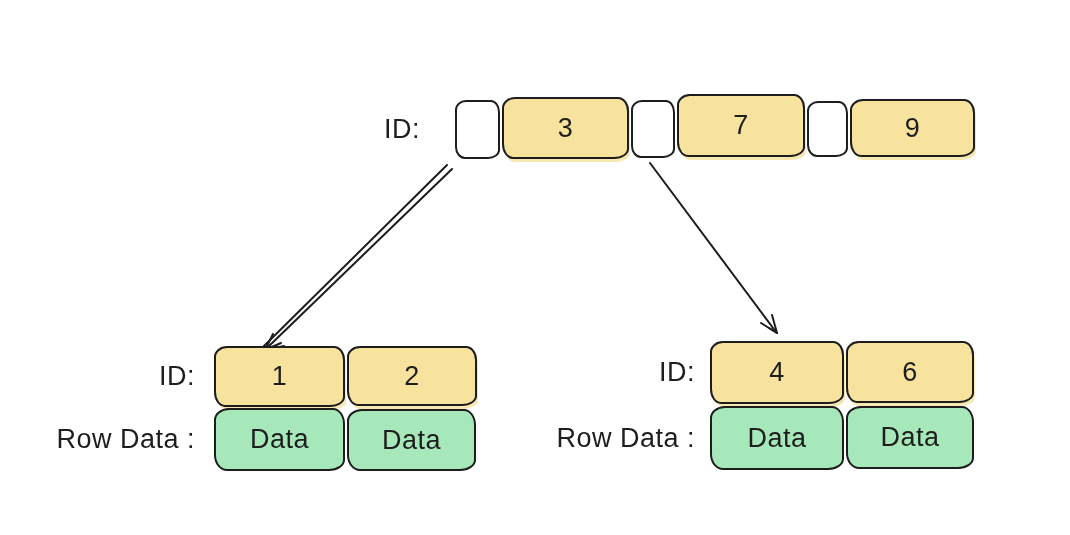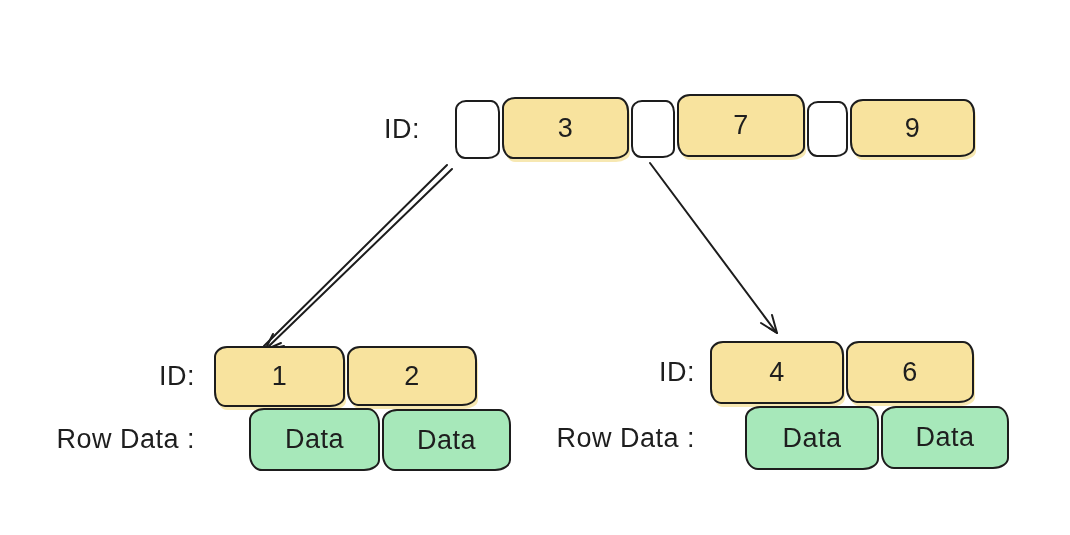--- a/index.html
+++ b/index.html
@@ -32,21 +32,20 @@
     border-radius: 13px 11px 15px 11px / 11px 14px 10px 15px;
     box-shadow: 2px 4px 0 -1px rgba(246, 229, 170, 0.9);
   }
   .pointer {
     background: var(--pointer-fill, #ffffff);
     border-radius: 11px 9px 12px 10px / 10px 12px 9px 12px;
   }
   .data {
     background: var(--data-fill, #A7E8BA);
     border-radius: 15px 12px 16px 13px / 12px 16px 11px 16px;
-    margin-left: 35px;
   }
   .lbl {
     position: absolute;
     display: flex;
     align-items: center;
     justify-content: flex-end;
     font-size: 27px;
     line-height: 1;
     letter-spacing: 0.5px;
     white-space: pre;

